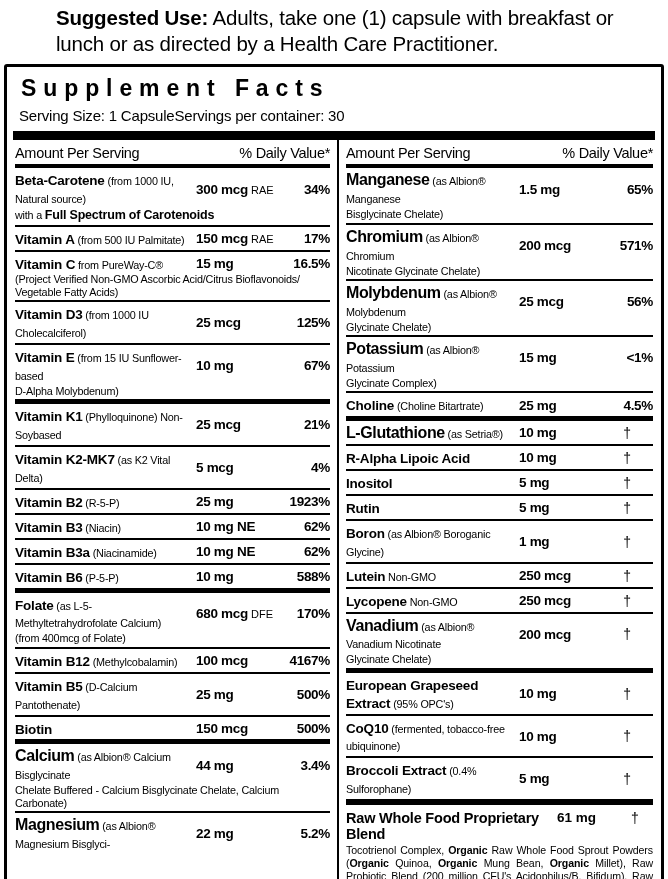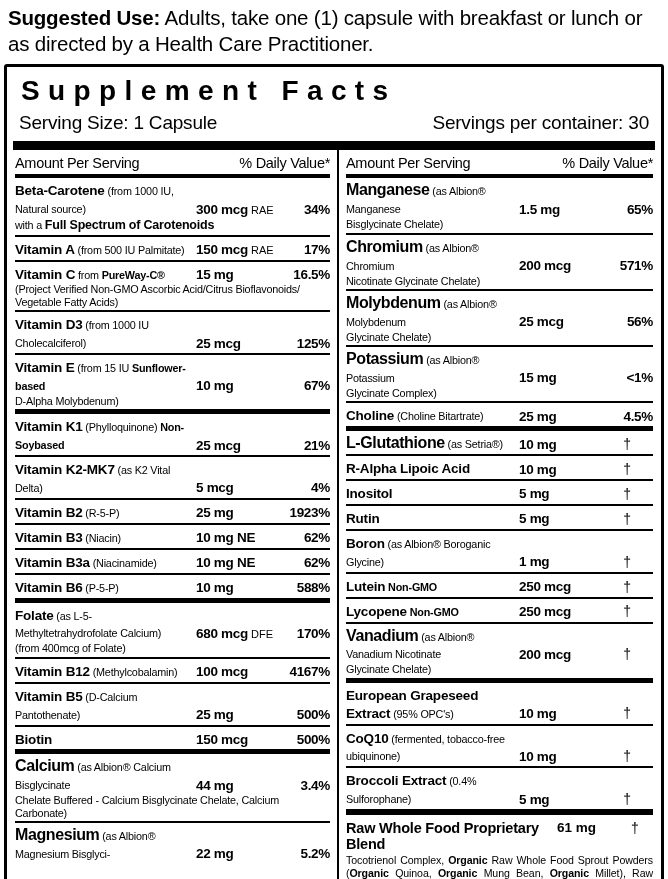--- a/index.html
+++ b/index.html
@@ -3,57 +3,57 @@
 <meta charset="utf-8">
 <style>
   * { box-sizing: border-box; }
   html,body { margin:0; padding:0; }
   body {
     width:668px; height:879px; overflow:hidden;
     background:#fff; color:#000;
     font-family:"Liberation Sans", sans-serif;
     -webkit-font-smoothing: antialiased;
   }
-  .suggested { font-size:20.5px; line-height:1.28; padding:5px 10px 7px 8px; letter-spacing:-0.2px; }
+  .suggested { font-size:20.5px; line-height:1.28; padding:5px 10px 7px 8px; letter-spacing:-0.2px;margin-left:48px; }
   .suggested b { font-weight:700; }
 
   .panel {
     margin:0 4px; border:3px solid #000; border-radius:3px;
     background:#fff;
   }
   .sf-title {
-    font-size:28px; font-weight:700; letter-spacing:0.30em;
+    font-size:23px; font-weight:700; letter-spacing:0.30em;
     padding:8px 10px 0 14px; white-space:nowrap;
   }
   .serving-row {
-    display:flex; justify-content:space-between;
-    font-size:19px; padding:5px 12px 7px 12px; letter-spacing:-0.2px;
+    display:flex; 
+    font-size:15px; padding:5px 12px 7px 12px; letter-spacing:-0.2px;
   }
   .hbar { height:9px; background:#000; margin:0 6px; }
 
   .cols { display:grid; grid-template-columns:330px 1fr; min-height:660px; }
   .col { padding:0 7px 0 8px; }
   .col-right { border-left:2.5px solid #000; padding:0 8px 0 7px; }
 
   .col-head {
     display:flex; justify-content:space-between; align-items:flex-end;
     font-size:14.5px; letter-spacing:-0.3px;
     padding:5px 0 3px 0; border-bottom:4px solid #000;gap:40px;
   }
 
   .row { border-top:2px solid #000; padding:3px 0 2px 0; }
   .rows .row:first-child { border-top:0; }
   .row.sep-thick { border-top-width:5px; }
 
-  .row-main { display:flex; align-items:flex-end; }
+  .row-main { display:flex; align-items:center; }
   .nm { flex:1 1 auto; line-height:1.12; letter-spacing:-0.2px; padding-right:3px; }
   .ing-name { font-weight:700; font-size:13.5px; }
   .ing-name.big { font-size:16px; letter-spacing:-0.4px; }
   .det { font-size:10.8px; letter-spacing:-0.2px; }
-  .det.b { font-weight:700; }
+  .det.b { font-weight:400; }
   .amt { flex:0 0 82px; font-size:13.5px; font-weight:700; letter-spacing:-0.3px; line-height:1.15; white-space:nowrap; }
   .amt .sfx { font-size:11px; font-weight:400; letter-spacing:0; }
   .dv { flex:0 0 52px; font-size:13.5px; font-weight:700; text-align:right; line-height:1.15; letter-spacing:-0.3px; }
   .dv.dag { text-align:center; font-weight:400; font-size:14px; }
   .sub { font-size:10.8px; line-height:1.15; letter-spacing:-0.2px; margin-top:1px; }
   .sub .b { font-weight:700; font-size:12.5px; }
 
   .blend { border-top:6px solid #000; padding:5px 0 4px 0; }
   .blend-head { display:flex; align-items:flex-start; }
   .blend-name { flex:1 1 auto; font-weight:700; font-size:14.5px; letter-spacing:-0.2px; }

